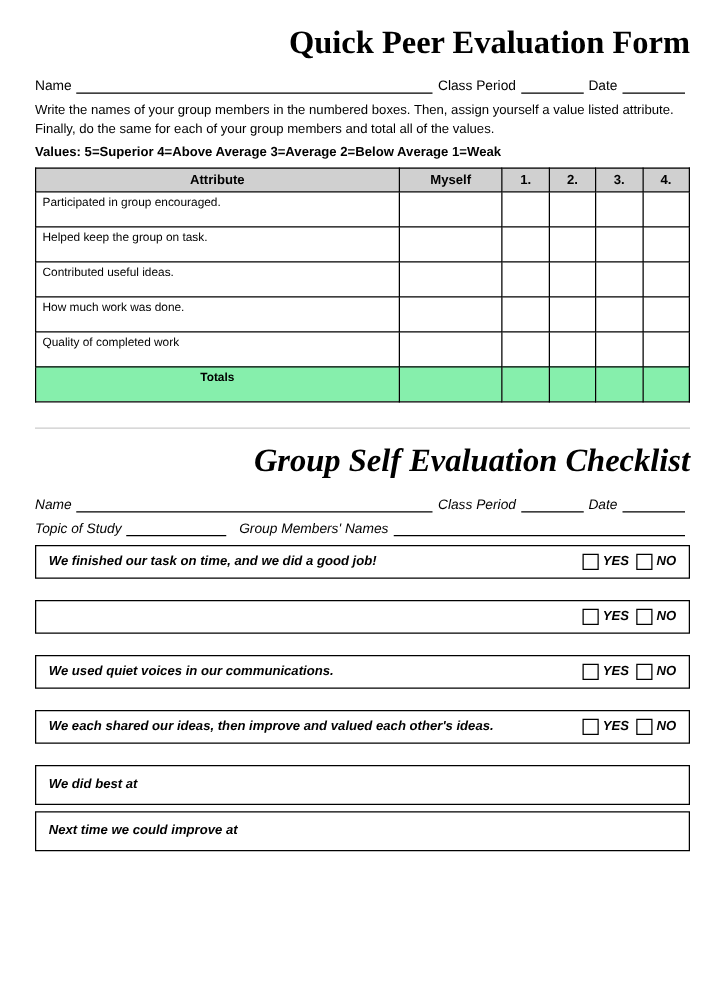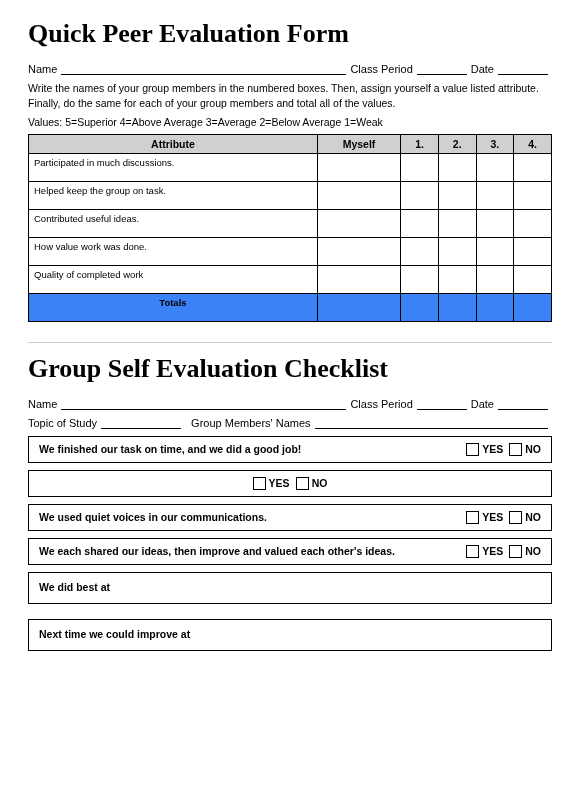--- a/index.html
+++ b/index.html
@@ -8,21 +8,21 @@
       font-family: Arial, sans-serif;
       font-size: 11px;
       color: #000;
       width: 580px;
       min-height: 799px;
       padding: 18px 28px 18px 28px;
     }
 
     
     .section-title {
-      text-align: left;
+      text-align: right;
       font-family: 'Times New Roman', Times, serif;
       font-size: 26px;
       font-weight: bold;
       margin-bottom: 12px;
       line-height: 1.2;
     }
 
     .name-line {
       display: flex;
       align-items: flex-end;
@@ -40,21 +40,21 @@
     .underline-field.medium { flex: 0 0 80px; }
 
     .instructions {
       font-size: 10.5px;
       margin-bottom: 5px;
       line-height: 1.4;
     }
 
     .values-line {
       font-size: 10.5px;
-      font-weight: normal;
+      font-weight: bold;
       margin-bottom: 6px;
     }
 
     
     .eval-table {
       width: 100%;
       border-collapse: collapse;
       margin-bottom: 20px;
       border-radius: 14px;
     }
@@ -71,26 +71,26 @@
       text-align: center;
       font-size: 10.5px;
     }
     .eval-table tbody td:first-child {
       font-size: 9.5px;
       line-height: 1.3;
     }
     .eval-table tbody tr.totals-row td {
       font-weight: bold;
       text-align: center;
-      background: #3b82f6;
+      background: #86efac;
     }
     .eval-table tbody td { height: 28px; }
 
     
-    .section2 { margin-top: 10px; }
+    .section2 { margin-top: 10px; font-style: italic; }
 
     .name-line2 {
       display: flex;
       align-items: flex-end;
       margin-bottom: 5px;
       font-size: 11px;
     }
 
     .topic-line {
       display: flex;
@@ -102,23 +102,23 @@
     .checklist-instructions {
       font-size: 10.5px;
       margin-bottom: 9px;
       line-height: 1.4;
     }
 
     .checklist-item {
       border: 1px solid #000;
       display: flex;
       align-items: center;
-      justify-content: center;
+      justify-content: flex-end;
       padding: 6px 10px;
-      margin-bottom: 7px;
+      margin-bottom: 17px;
       font-size: 10.5px;
       font-weight: bold;
       background: #fff;
     }
     .checklist-item .item-text {
       flex: 1;
     }
     .checklist-yesno {
       display: flex;
       align-items: center;
@@ -136,21 +136,21 @@
       width: 13px;
       height: 13px;
       border: 1px solid #000;
       display: inline-block;
       background: #fff;
     }
 
     .open-item {
       border: 1px solid #000;
       padding: 8px 10px;
-      margin-bottom: 15px;
+      margin-bottom: 5px;
       font-size: 10.5px;
       font-weight: bold;
       background: #fff;
       min-height: 32px;
     }
 
     .divider-line {
       border: none;
       border-top: 1px solid #ccc;
       margin: 14px 0 10px 0;
@@ -182,21 +182,21 @@
         <th>Attribute</th>
         <th>Myself</th>
         <th>1.</th>
         <th>2.</th>
         <th>3.</th>
         <th>4.</th>
       </tr>
     </thead>
     <tbody>
       <tr>
-        <td>Participated in much discussions.</td>
+        <td>Participated in group encouraged.</td>
         <td></td>
         <td></td>
         <td></td>
         <td></td>
         <td></td>
       </tr>
       <tr>
         <td>Helped keep the group on task.</td>
         <td></td>
         <td></td>
@@ -206,21 +206,21 @@
       </tr>
       <tr>
         <td>Contributed useful ideas.</td>
         <td></td>
         <td></td>
         <td></td>
         <td></td>
         <td></td>
       </tr>
       <tr>
-        <td>How value work was done.</td>
+        <td>How much work was done.</td>
         <td></td>
         <td></td>
         <td></td>
         <td></td>
         <td></td>
       </tr>
       <tr>
         <td>Quality of completed work</td>
         <td></td>
         <td></td>

